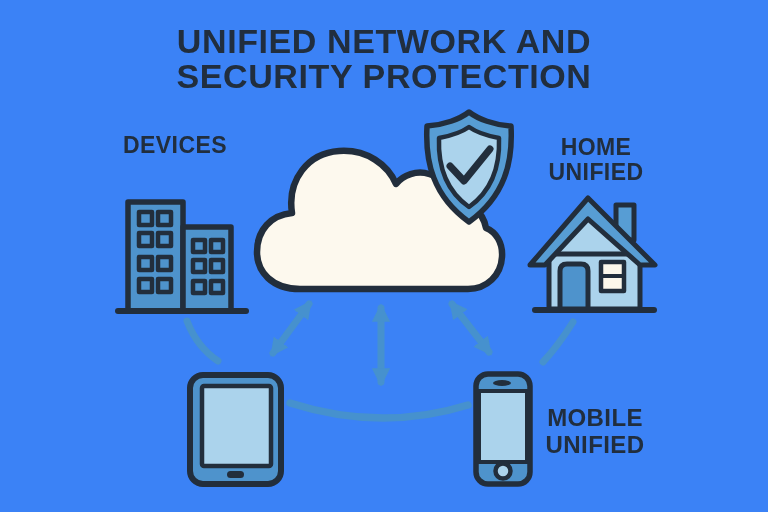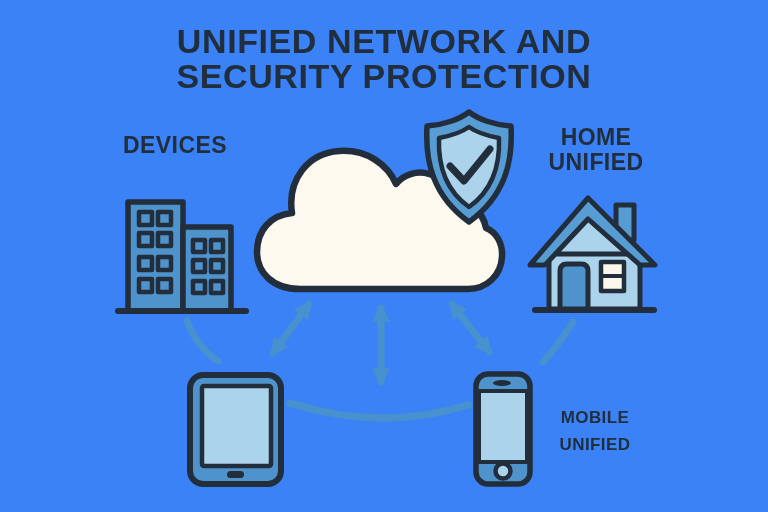--- a/index.html
+++ b/index.html
@@ -29,22 +29,22 @@
   .node-label {
     position: absolute;
     text-align: center;
     color: #212e3e;
     font-size: 23px;
     font-weight: 700;
     letter-spacing: 0.4px;
     line-height: 25px;
   }
   .label-office { top: 133px; left: 85px;  width: 180px; }
-  .label-home   { top: 125px; left: 506px; width: 180px; }
-  .label-mobile { top: 404px; left: 505px; width: 180px; font-size: 17px; line-height: 27px; }
+  .label-home   { top: 135px; left: 506px; width: 180px; }
+  .label-mobile { top: 404px; left: 505px; width: 180px; font-size: 24px; line-height: 27px; }
   .diagram-svg {
     position: absolute;
     top: 0;
     left: 0;
   }
 </style>
 </head>
 <body>
 
 <div class="canvas">

